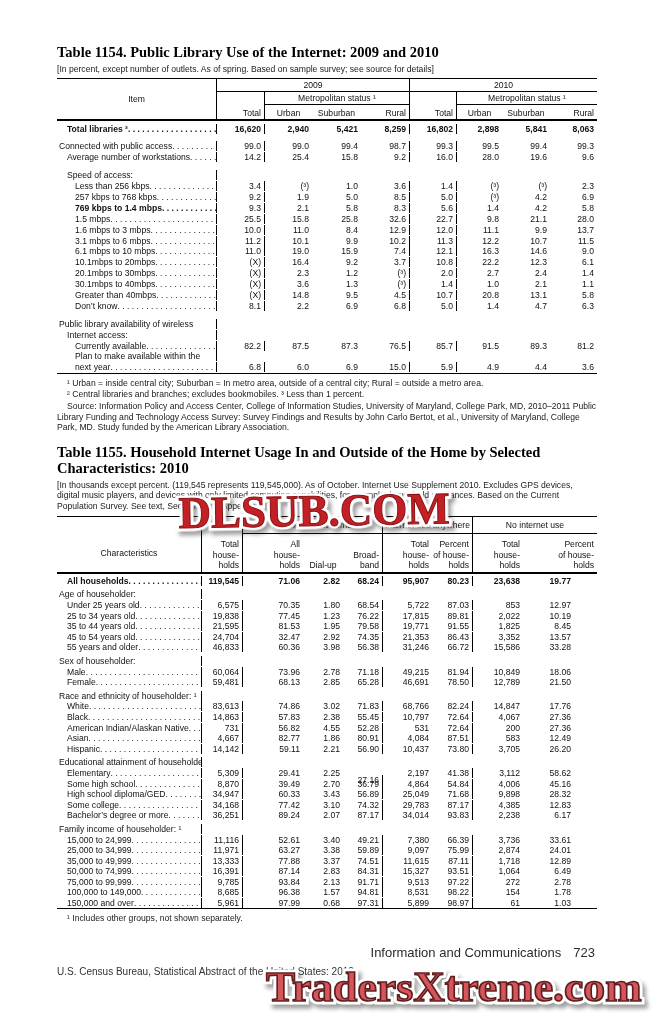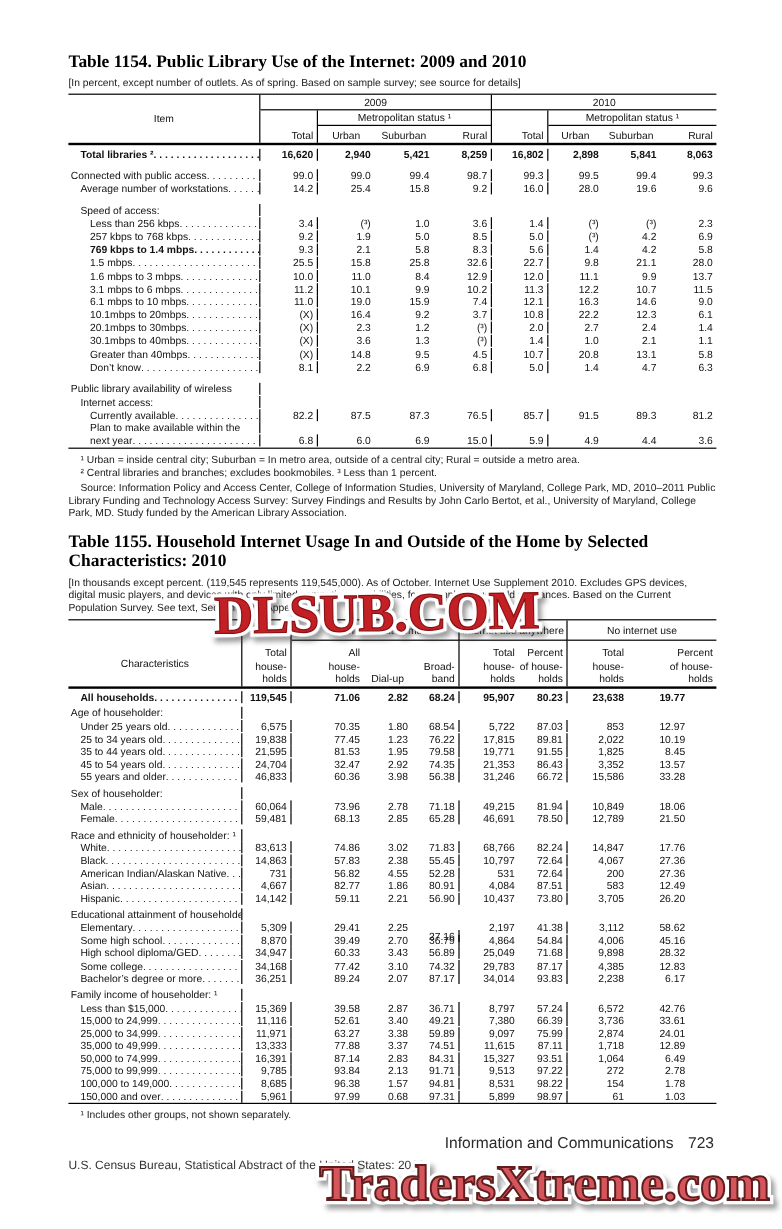--- a/index.html
+++ b/index.html
@@ -760,33 +760,20 @@
             <div class="cell num" style="width: 60px;"></div>
             <div class="cell num" style="width: 40px;"></div>
             <div class="cell num vr" style="width: 40px;"></div>
             <div class="cell num" style="width: 49px;"></div>
             <div class="cell num vr" style="width: 41px;"></div>
             <div class="cell num" style="width: 50px;"></div>
             <div class="cell num lastpad" style="width: 74px;"></div>
           </div>
           <div class="t-row">
             <div class="cell lbl vr dots" style="width: 145px;">
-              <span class="t" style="padding-left: 10px;">Less than $15,000</span>
-            </div>
-            <div class="cell num vr" style="width: 41px;">15,369</div>
-            <div class="cell num" style="width: 60px;">39.58</div>
-            <div class="cell num" style="width: 40px;">2.87</div>
-            <div class="cell num vr" style="width: 40px;">36.71</div>
-            <div class="cell num" style="width: 49px;">8,797</div>
-            <div class="cell num vr" style="width: 41px;">57.24</div>
-            <div class="cell num" style="width: 50px;">6,572</div>
-            <div class="cell num lastpad" style="width: 74px;">42.76</div>
-          </div>
-          <div class="t-row">
-            <div class="cell lbl vr dots" style="width: 145px;">
               <span class="t" style="padding-left: 10px;">15,000 to 24,999</span>
             </div>
             <div class="cell num vr" style="width: 41px;">11,116</div>
             <div class="cell num" style="width: 60px;">52.61</div>
             <div class="cell num" style="width: 40px;">3.40</div>
             <div class="cell num vr" style="width: 40px;">49.21</div>
             <div class="cell num" style="width: 49px;">7,380</div>
             <div class="cell num vr" style="width: 41px;">66.39</div>
             <div class="cell num" style="width: 50px;">3,736</div>
             <div class="cell num lastpad" style="width: 74px;">33.61</div>

